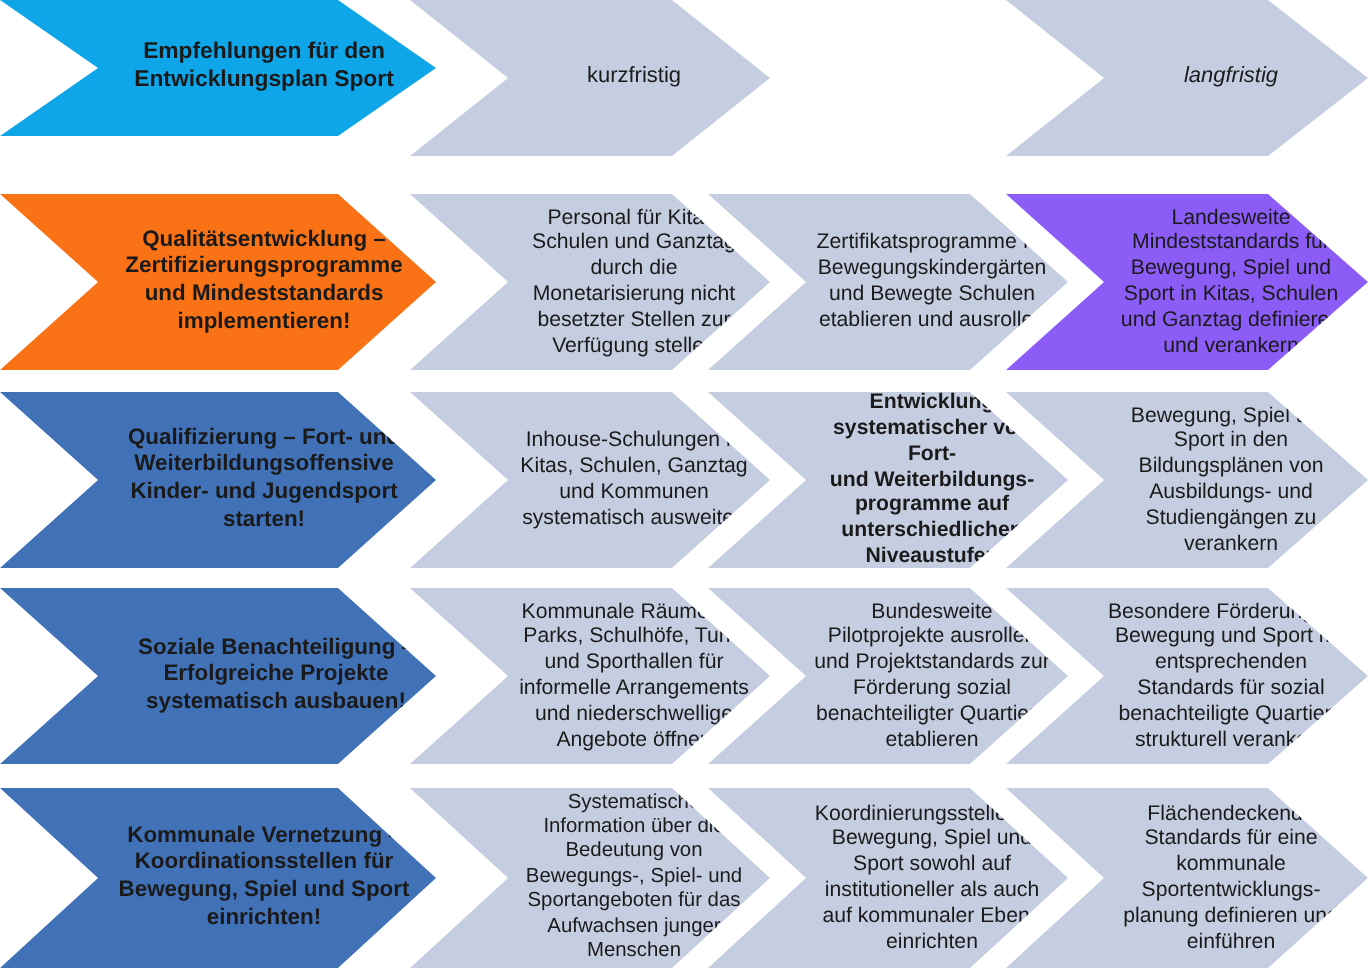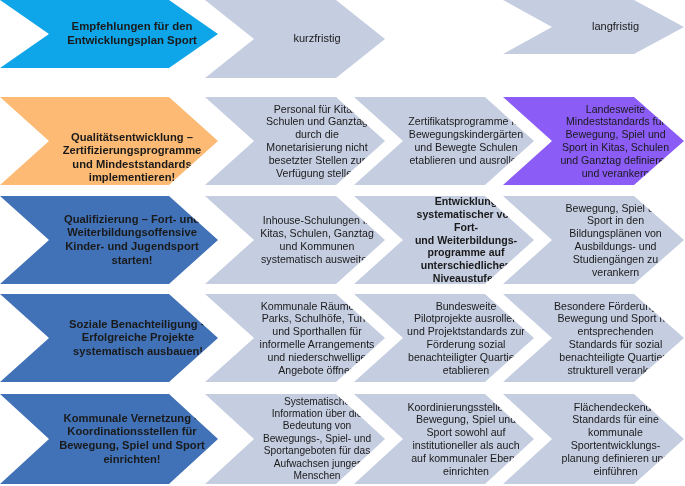--- a/index.html
+++ b/index.html
@@ -103,27 +103,27 @@
 <div id="diagram" style="background: rgb(255, 255, 255);">
 
   <div class="row row-header" style="position:absolute; left:0; top:0;">
     <div class="chev chev-goal" style="height: 68px; background: #0ea5e9;">
       <div class="label goal-label header-goal" style="font-weight: bold; font-size: 11.4px; color: rgb(26, 26, 26);">Empfehlungen für den
 Entwicklungsplan Sport</div>
     </div>
     <div class="chev chev-phase chev-p1" style="height: 78px; background: rgb(197, 205, 224);">
       <div class="label phase-label header-label" style="color: rgb(26, 26, 26);">kurzfristig</div>
     </div>
-    <div class="chev chev-phase chev-p3" style="height: 54px; background: rgb(197, 205, 224);">
+    <div class="chev chev-phase chev-p3" style="height: 78px; background: rgb(197, 205, 224); font-style: italic;">
       <div class="label phase-label header-label" style="color: rgb(26, 26, 26);">langfristig</div>
     </div>
   </div>
 
   <div class="row row-body" style="position:absolute; left:0; top:97px; height:88px;">
-    <div class="chev chev-goal" style="height: 88px; background: #fdba74; align-items: flex-end;">
+    <div class="chev chev-goal" style="height: 88px; background: #f97316;">
       <div class="label goal-label" style="color: rgb(26, 26, 26);">Qualitätsentwicklung –
 Zertifizierungsprogramme
 und Mindeststandards
 implementieren!</div>
     </div>
     <div class="chev chev-phase chev-p1" style="height: 88px; background: rgb(197, 205, 224);">
       <div class="label phase-label" style="color: rgb(26, 26, 26);">Personal für Kitas,
 Schulen und Ganztag
 durch die
 Monetarisierung nicht

